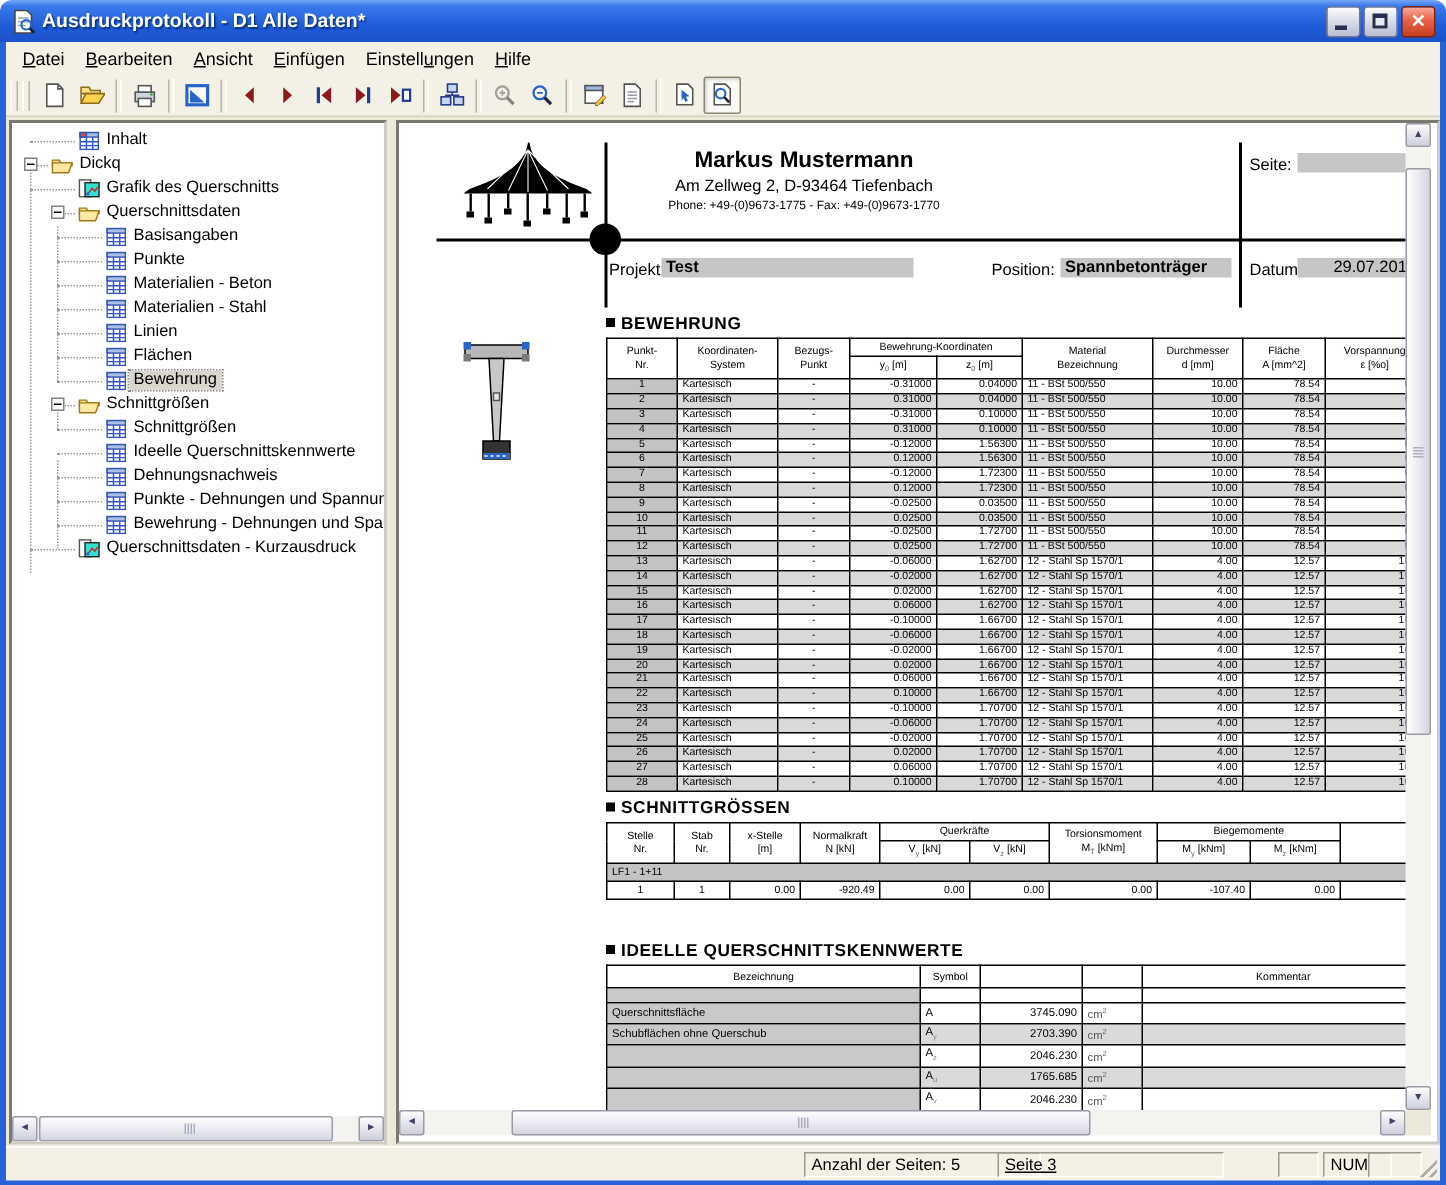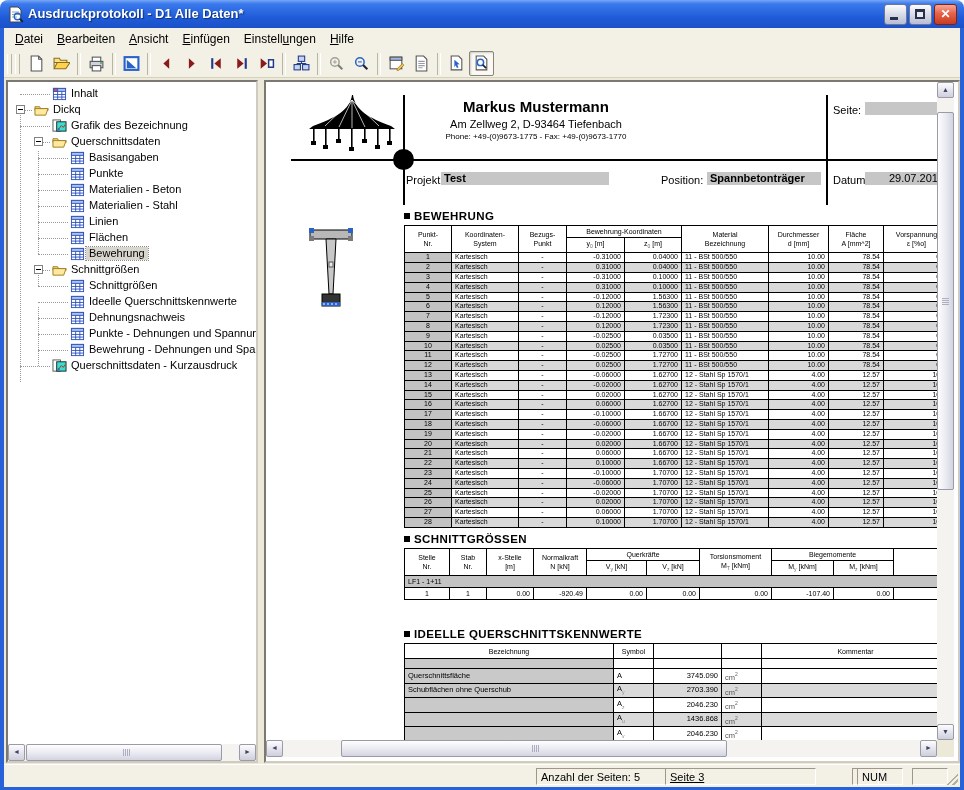--- a/index.html
+++ b/index.html
@@ -270,21 +270,21 @@
           <span class="tlabel" style="left: 42px;">Dickq</span>
         </div>
         <div class="trow">
           <span class="tstub" style="left: 12px; width: 30px;"></span>
           <span class="ticon" style="left: 44px;"><svg width="15" height="14" viewBox="0 0 16 15">
               <rect x="1" y="1" width="8" height="12" fill="#fff" stroke="#555"></rect>
               <rect x="5" y="3" width="10" height="10" fill="#35e0d0" stroke="#222"></rect>
               <path d="M7 11l3-4 2 2 2-3" stroke="#c22" fill="none"></path>
               <rect x="6" y="10" width="2" height="2" fill="#2a63c8"></rect>
             </svg></span>
-          <span class="tlabel" style="left: 60px;">Grafik des Bezeichnung</span>
+          <span class="tlabel" style="left: 60px;">Grafik des Querschnitts</span>
         </div>
         <div class="trow">
           <span class="tstub" style="left: 30px; width: 12px;"></span>
           <span class="texp" style="left: 26px;">
             <i></i>
           </span>
           <span class="ticon" style="left: 44px;"><svg width="15" height="14" viewBox="0 0 16 15">
               <path d="M1 4h5l1 2h8v2H1z" fill="#f7dd7a" stroke="#9c7a1c"></path>
               <path d="M1 13V6h14l-2.5 7z" fill="#ffe9a0" stroke="#9c7a1c"></path>
             </svg></span>
@@ -930,21 +930,21 @@
             <tr>
               <td class="cBez cL"></td>
               <td class="cSym cL">A<sub>z</sub></td>
               <td class="cR">2046.230</td>
               <td class="cUnit cL">cm<sup>2</sup></td>
               <td class="cL"></td>
             </tr>
             <tr class="g">
               <td class="cBez cL"></td>
               <td class="cSym cL">A<sub>u</sub></td>
-              <td class="cR">1436.868</td>
+              <td class="cR">1765.685</td>
               <td class="cUnit cL">cm<sup>2</sup></td>
               <td class="cL"></td>
             </tr>
             <tr>
               <td class="cBez cL"></td>
               <td class="cSym cL">A<sub>v</sub></td>
               <td class="cR">2046.230</td>
               <td class="cUnit cL">cm<sup>2</sup></td>
               <td class="cL"></td>
             </tr>
@@ -967,17 +967,17 @@
           <span class="griph" style="left:190px;"></span>
         </div>
     </div>
     <div class="sb-corner" style="left:671px;top:658px;"></div>
   </div>
 
   <div id="statusbar">
     <div class="sfield" style="left:532px;width:158px;">Anzahl der Seiten: 5</div>
     <div class="sfield" style="left:661px;width:151px;text-decoration:underline;">Seite 3</div>
     <div class="sfield" style="left:848px;width:27px;"></div>
-    <div class="sfield" style="left:853px;width:46px;">NUM</div>
+    <div class="sfield" style="left:878px;width:46px;">NUM</div>
     <div class="sfield" style="left:908px;width:36px;"></div>
     <div class="sgrip"></div>
   </div>
 </div>
 
 </body></html>

